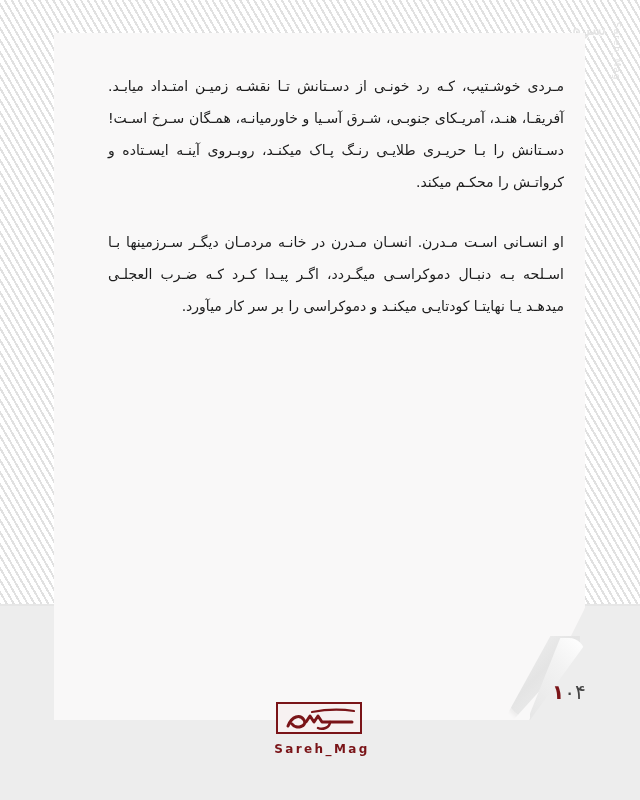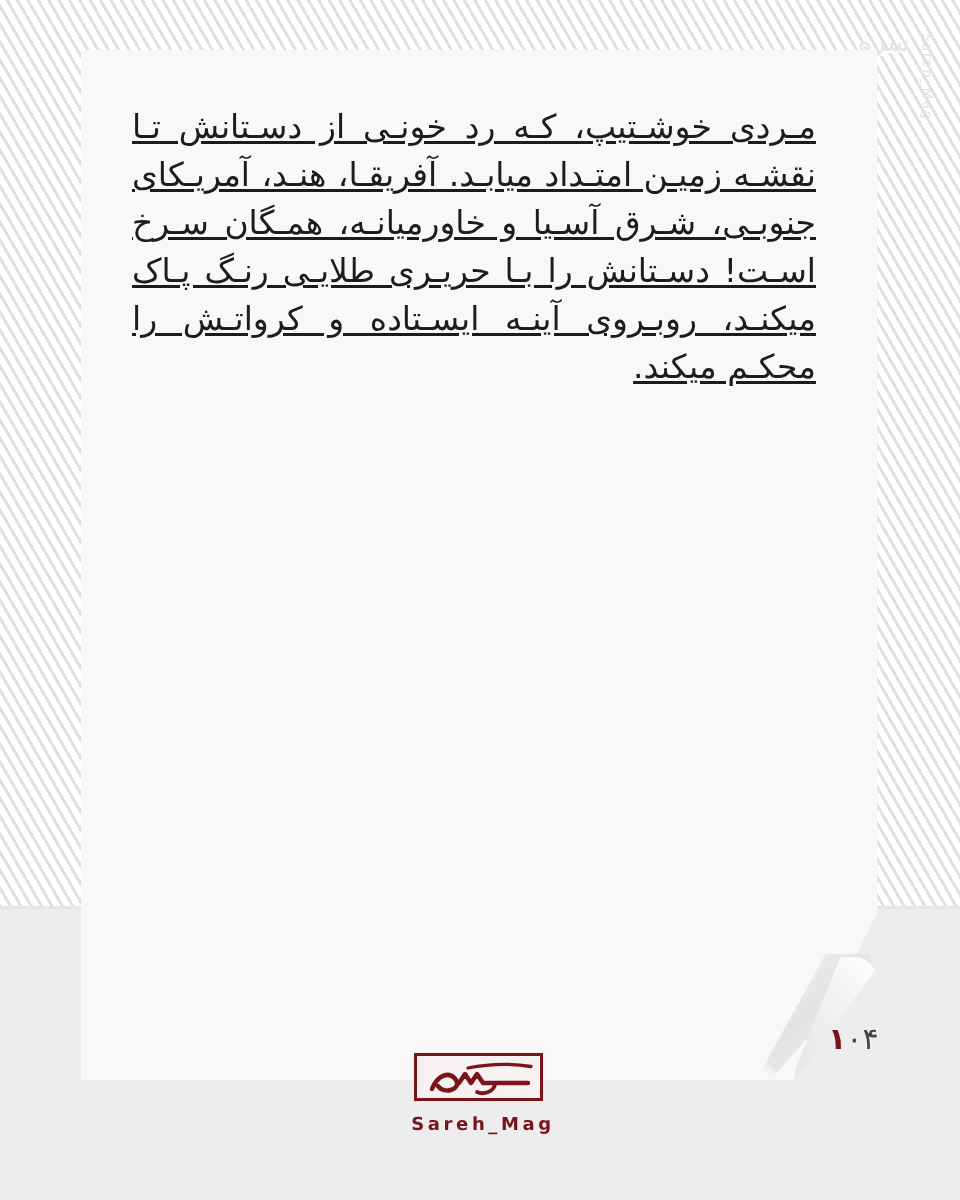--- a/index.html
+++ b/index.html
@@ -86,31 +86,30 @@
       left: 530px;
       top: 638px;
       width: 55px;
       height: 82px;
       background: linear-gradient(225deg, #ffffff 0%, #f2f2f2 40%, #e6e6e6 100%);
       clip-path: polygon(100% 0, 100% 8%, 0 100%, 0 92%, 55% 0);
       border-radius: 0 16px 0 0;
     }
     .content {
       position: absolute;
-      left: 88px;
+      left: 108px;
       top: 70px;
       width: 456px;
       direction: rtl;
       text-align: justify;
       text-align-last: right;
       color: #1c1c1c;
-      font-size: 22px;
+      font-size: 14px;
       line-height: 32px;
       font-family: "DejaVu Sans", sans-serif;
-      text-decoration: underline;
     }
     .content p {
       margin: 0 0 28px 0;
     }
     .page-number {
       position: absolute;
       left: 552px;
       top: 680px;
       direction: rtl;
       font-size: 20px;
@@ -168,20 +167,21 @@
 
 <div class="watermark-logo">سره</div>
 <div class="watermark-vertical">Sareh_Mag</div>
 
 <div class="card"></div>
 <div class="curl"></div>
 <div class="curl-fold"></div>
 
 <div class="content">
   <p>مـردی خوشـتیپ، کـه رد خونـی از دسـتانش تـا نقشـه زمیـن امتـداد میابـد. آفریقـا، هنـد، آمریـکای جنوبـی، شـرق آسـیا و خاورمیانـه، همـگان سـرخ اسـت! دسـتانش را بـا حریـری طلایـی رنـگ پـاک میکنـد، روبـروی آینـه ایسـتاده و کرواتـش را محکـم میکند.</p>
+  <p>او انسـانی اسـت مـدرن. انسـان مـدرن در خانـه مردمـان دیگـر سـرزمینها بـا اسـلحه بـه دنبـال دموکراسـی میگـردد، اگـر پیـدا کـرد کـه ضـرب العجلـی میدهـد یـا نهایتـا کودتایـی میکنـد و دموکراسی را بر سر کار میآورد.</p>
 </div>
 
 <div class="page-number">
   <span class="pn-first">۱</span><span class="pn-rest">۰۴</span>
 </div>
 
 <div class="logo">
   <div class="logo-box">
     <svg width="76" height="26" viewBox="0 0 76 26">
       <path d="M6 20 C 10 10, 18 8, 22 14 C 26 20, 14 24, 10 18" fill="none" stroke="#7a1418" stroke-width="3" stroke-linecap="round"></path>

